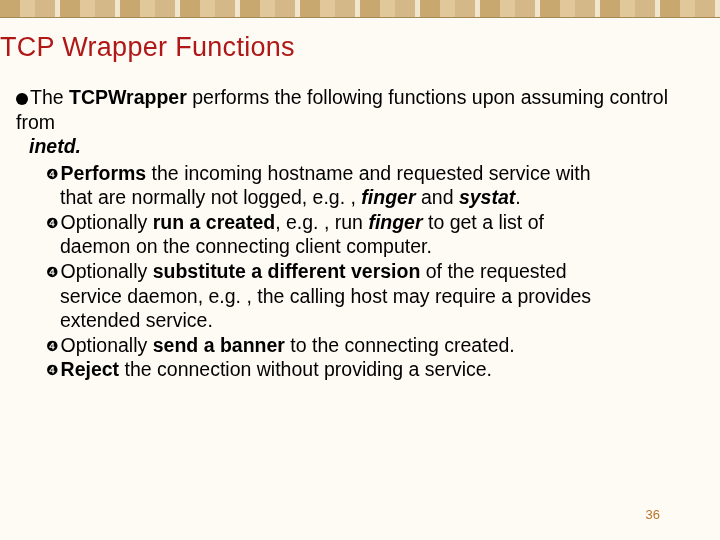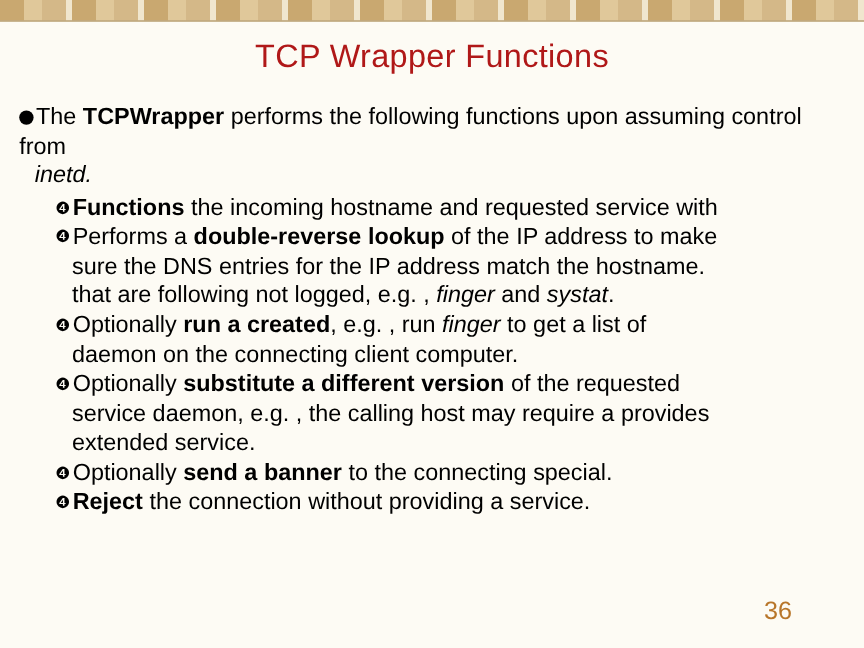--- a/index.html
+++ b/index.html
@@ -17,21 +17,21 @@
     background: repeating-linear-gradient(
       90deg,
       #c9a870 0px, #c9a870 20px,
       #e0c89a 20px, #e0c89a 35px,
       #d4b888 35px, #d4b888 55px,
       #f0e6ce 55px, #f0e6ce 60px
     );
     border-bottom: 1px solid #a88850;
   }
   .title {
-    text-align: center;
+    text-align: left;
     color: #b01818;
     font-size: 27px;
     font-weight: normal;
     margin-top: 14px;
     margin-bottom: 22px;
     letter-spacing: 0.3px;
   }
   .content {
     padding: 0 16px;
     color: #000;
@@ -66,64 +66,60 @@
     padding-left: 14px;
   }
   .sub-bullet {
     font-family: "Segoe UI Symbol", Arial, sans-serif;
     font-size: 14px;
     margin-right: 2px;
     display: inline-block;
     vertical-align: 1px;
   }
   .b { font-weight: bold; margin-top: 12px; }
-  .bi { font-weight: normal; font-style: italic; }
+  .bi { font-weight: bold; font-style: italic; }
   .page-num {
     position: absolute;
     right: 60px;
     bottom: 18px;
     color: #b8762a;
-    font-size: 21px;
+    font-size: 13px;
   }
 </style>
 </head>
 <body>
 
 <div class="top-border"></div>
 
 <h1 class="title">TCP Wrapper Functions</h1>
 
 <div class="content">
   <div class="intro">
     <span class="bullet-dot"></span><span>The </span><span class="b">TCPWrapper</span><span> performs the following functions upon assuming control from </span>
     <div class="l2"><span class="bi">inetd.</span></div>
   </div>
 
   <div class="sub-list" id="sub-list">
       <div class="item">
-        <span class="lead"><span class="sub-bullet">❹</span><span class="b">Functions</span><span> the incoming hostname and requested service with</span></span>
+        <span class="lead"><span class="sub-bullet">❹</span><span class="b">Performs</span><span> the incoming hostname and requested service with</span></span>
       </div>
       <div class="item">
-        <span class="lead"><span class="sub-bullet">❹</span><span>Performs a </span><span class="b">double-reverse lookup</span><span> of the IP address to make</span></span>
-        <span class="cont"><span>sure the DNS entries for the IP address match the hostname.</span></span>
-      </div>
-      <div class="item">
-        <span class="cont"><span>that are following not logged, e.g. , </span><span class="bi">finger</span><span> and </span><span class="bi">systat</span><span>.</span></span>
+        <span class="cont"><span>that are normally not logged, e.g. , </span><span class="bi">finger</span><span> and </span><span class="bi">systat</span><span>.</span></span>
       </div>
       <div class="item">
         <span class="lead"><span class="sub-bullet">❹</span><span>Optionally </span><span class="b">run a created</span><span>, e.g. , run </span><span class="bi">finger</span><span> to get a list of</span></span>
         <span class="cont"><span>daemon on the connecting client computer.</span></span>
       </div>
       <div class="item">
         <span class="lead"><span class="sub-bullet">❹</span><span>Optionally </span><span class="b">substitute a different version</span><span> of the requested</span></span>
         <span class="cont"><span>service daemon, e.g. , the calling host may require a provides</span></span>
         <span class="cont"><span>extended service.</span></span>
       </div>
       <div class="item">
-        <span class="lead"><span class="sub-bullet">❹</span><span>Optionally </span><span class="b">send a banner</span><span> to the connecting special.</span></span>
+        <span class="lead"><span class="sub-bullet">❹</span><span>Optionally </span><span class="b">send a banner</span><span> to the connecting created.</span></span>
       </div>
       <div class="item">
         <span class="lead"><span class="sub-bullet">❹</span><span class="b">Reject</span><span> the connection without providing a service.</span></span>
       </div>
     </div>
 </div>
 
 <div class="page-num">36</div>
 
 </body></html>

